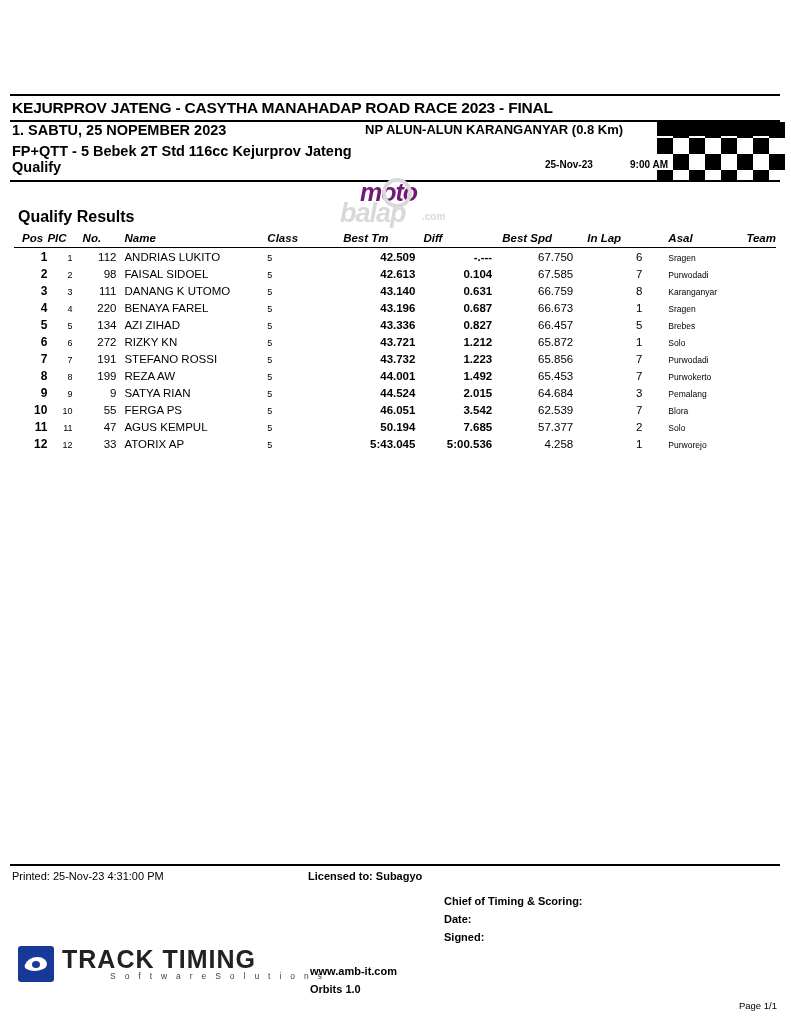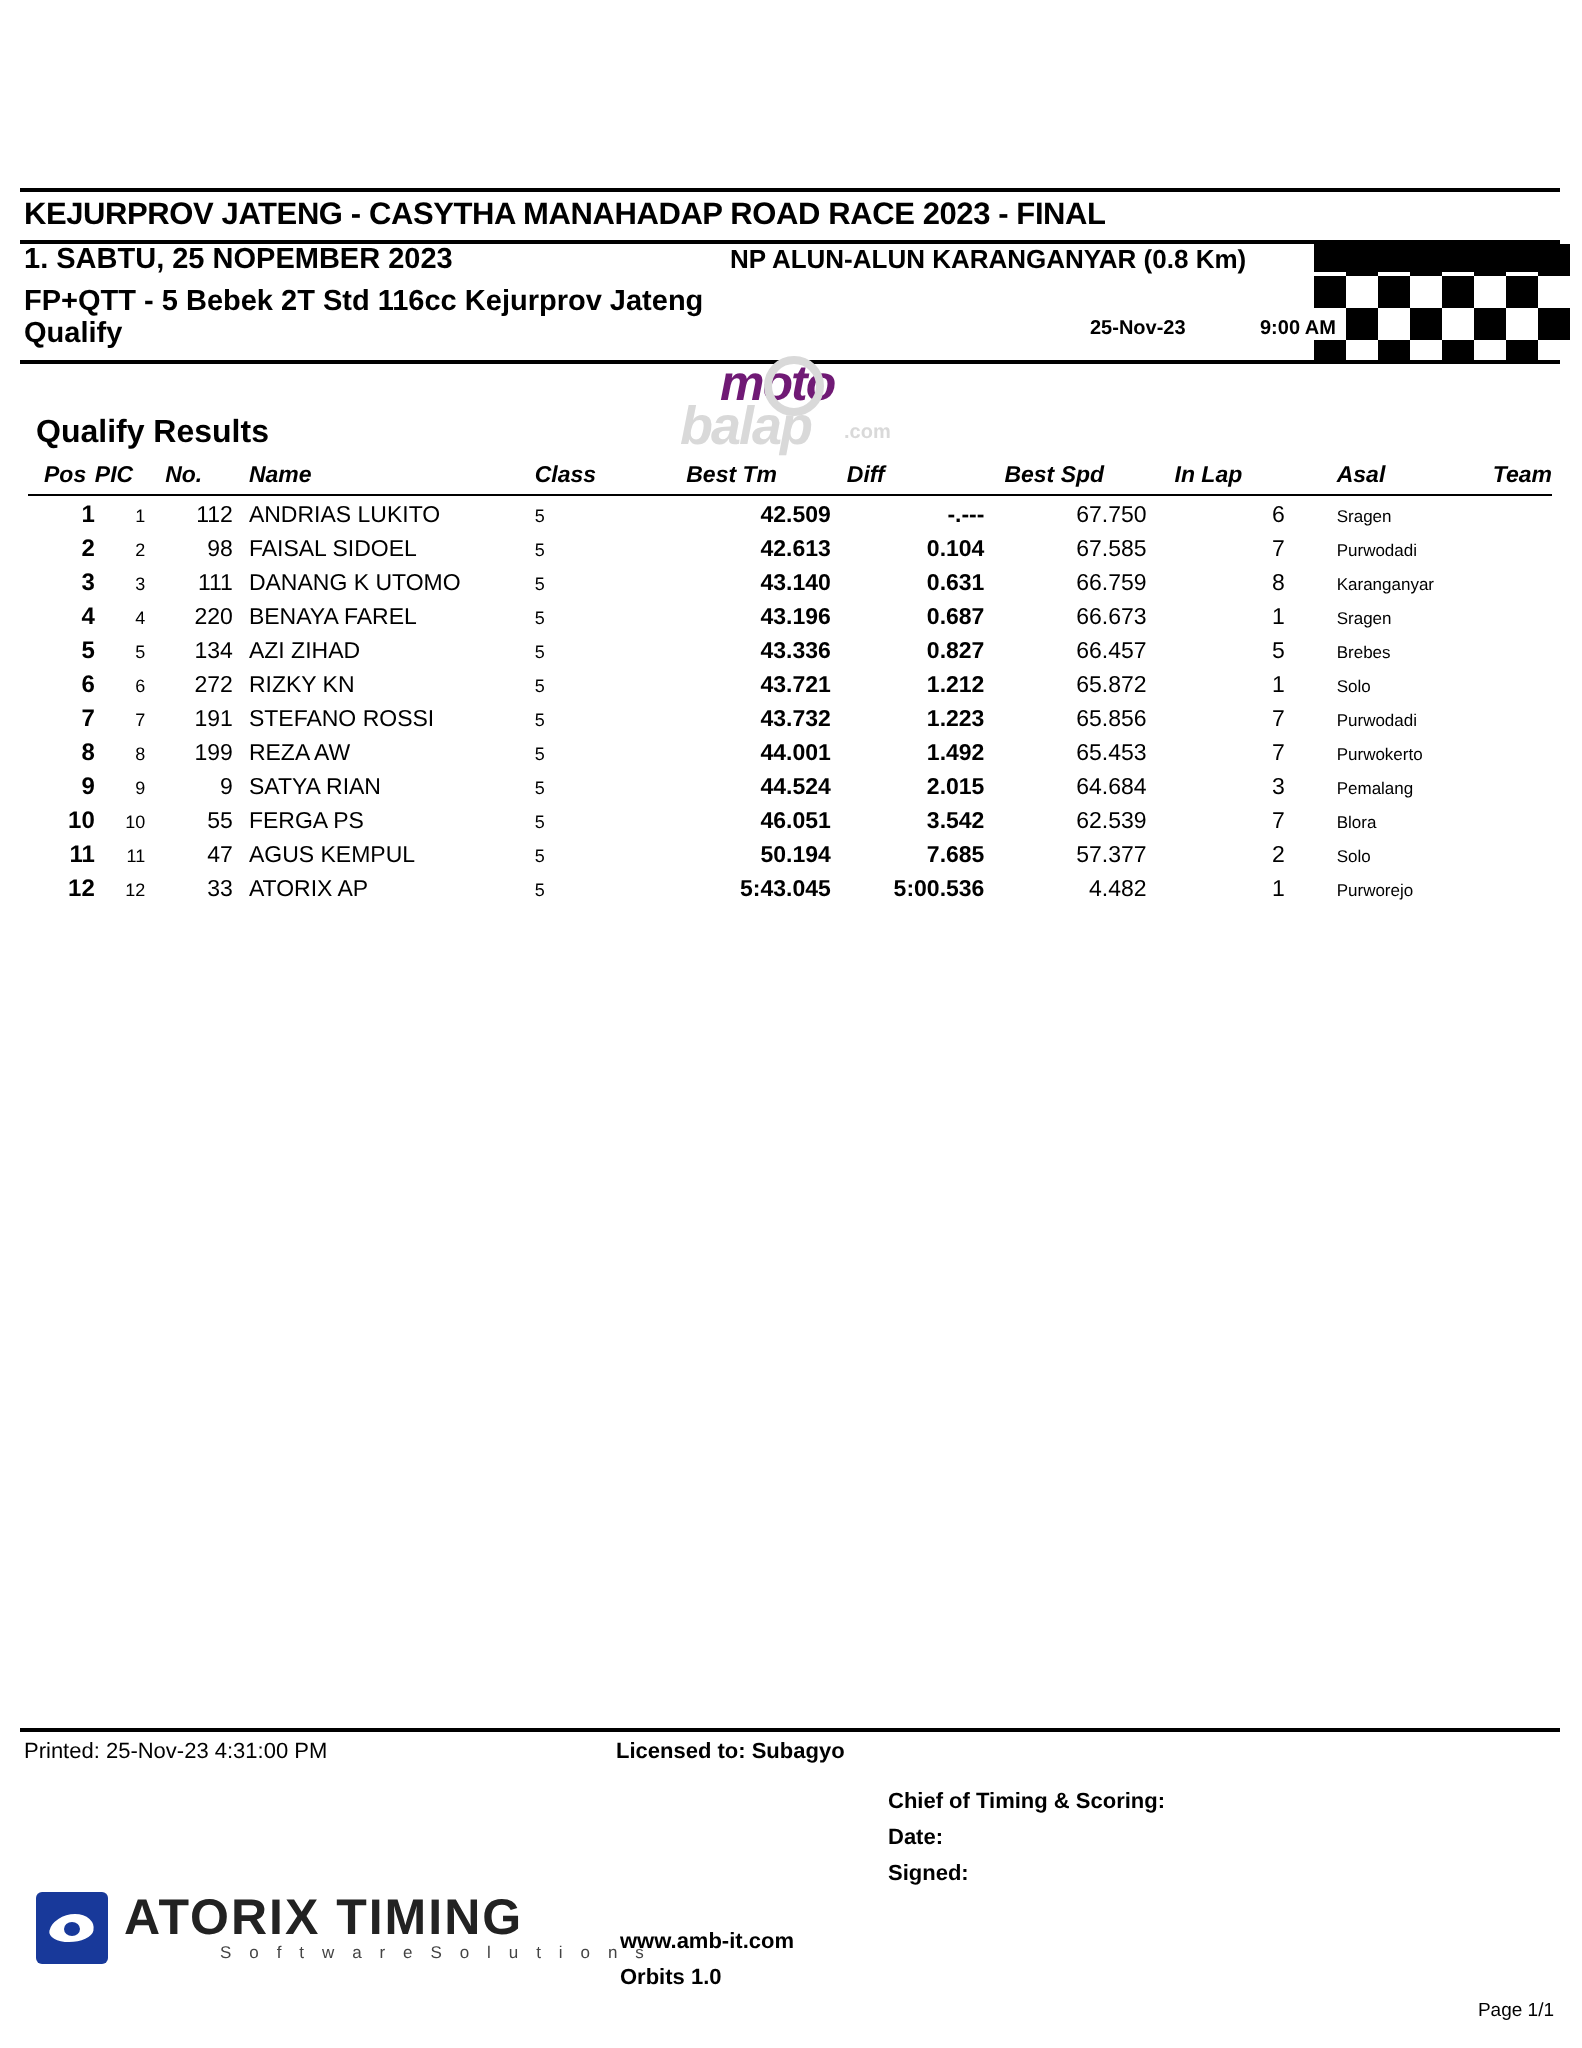--- a/index.html
+++ b/index.html
@@ -476,41 +476,41 @@
           <td class="c-team"></td>
         </tr>
         <tr>
           <td class="c-pos">12</td>
           <td class="c-pic">12</td>
           <td class="c-no">33</td>
           <td class="c-name">ATORIX AP</td>
           <td class="c-class">5</td>
           <td class="c-best">5:43.045</td>
           <td class="c-diff">5:00.536</td>
-          <td class="c-spd">4.482</td>
+          <td class="c-spd">4.258</td>
           <td class="c-lap">1</td>
           <td class="c-asal">Purworejo</td>
           <td class="c-team"></td>
         </tr>
       </tbody>
   </table>
 
   <div class="footer-rule"></div>
   <div class="footer-printed">Printed: 25-Nov-23 4:31:00 PM</div>
   <div class="footer-licensed">Licensed to:  Subagyo</div>
   <div class="footer-sign">
     <div>Chief of Timing &amp; Scoring:</div>
     <div>Date:</div>
     <div>Signed:</div>
   </div>
 
   <div class="logo-wrap">
     <div class="logo-mark"></div>
     <div>
-      <div class="logo-text-main">ATORIX TIMING</div>
+      <div class="logo-text-main">TRACK TIMING</div>
       <div class="logo-text-sub">S o f t w a r e   S o l u t i o n s</div>
     </div>
   </div>
 
   <div class="footer-center">
     <div>www.amb-it.com</div>
     <div>Orbits 1.0</div>
   </div>
 
   <div class="page-num">Page 1/1</div>

